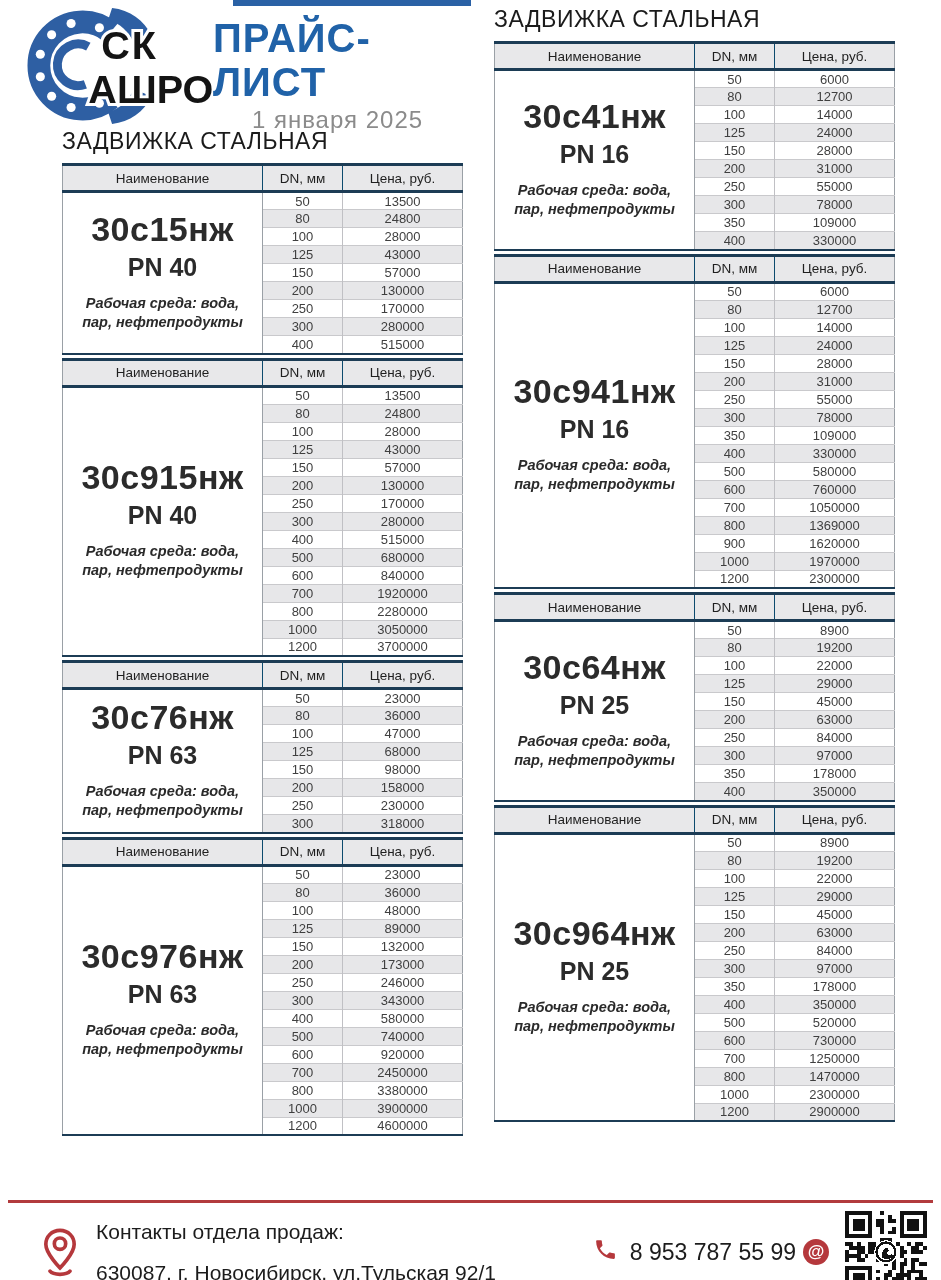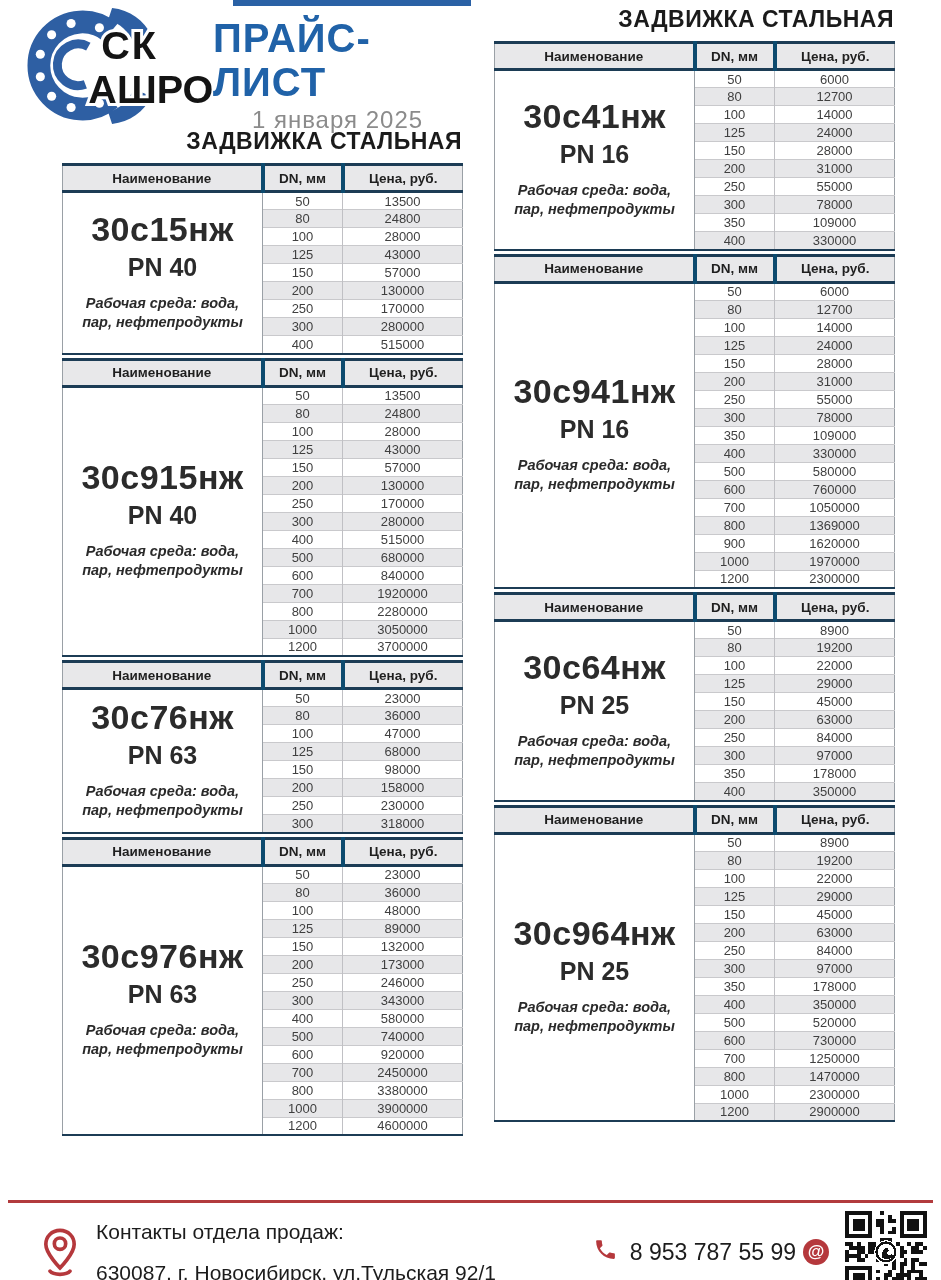--- a/index.html
+++ b/index.html
@@ -16,35 +16,35 @@
   .title-block { flex:1; display:flex; flex-direction:column; align-items:center; justify-content:flex-start; padding-top:12px; }
   .doc-title { font-size:40px; font-weight:bold; color:#2062a8; letter-spacing:1px; line-height:44px; }
   .doc-date { font-size:24px; color:#8b8b8b; margin-top:2px; letter-spacing:1px; }
 
   
   .main { position:absolute; top:0; left:62px; display:flex; gap:32px; }
   .col { width:400px; }
   .col-left { padding-top:128px; }
   .col-right { padding-top:6px; }
   .section-heading {
-    font-size:23px; font-weight:700; letter-spacing:.5px; text-align:right;
+    font-size:23px; font-weight:400; letter-spacing:.5px; text-align:left;
     color:#1b1b1b; margin:0 0 9px 0; line-height:26px;
   }
 
   
   table.price-table {
     width:400px; border-collapse:collapse; table-layout:fixed; margin:0 0 3px 0;
     border-left:1px solid #9aa0a6; border-right:1px solid #9aa0a6;
     border-top:3px solid #1c3c55; border-bottom:2px solid #1c3c55;
   }
   .price-table th {
     background:#e8e8ea; border-bottom:3px solid #1c3c55;
-    font-size:13.5px; font-weight:bold; color:#1f1f1f; height:27px; padding:2px 4px; text-align:center;
+    font-size:13.5px; font-weight:normal; color:#1f1f1f; height:27px; padding:2px 4px; text-align:center;
   }
-  .price-table th + th { border-left:4px solid #0c4a6e; }
+  .price-table th + th { border-left:1px solid #0c4a6e; }
   .price-table td {
     font-size:13px; color:#3f3f3f; text-align:center; height:18px; padding:0 4px;
     border-top:1px solid #c9c9cc; line-height:15px;
   }
   .price-table tbody tr:first-child td { border-top:none; }
   .price-table td.name-cell {
     background:#fff; border-right:1px solid #9aa0a6; vertical-align:middle; padding:4px 8px;
   }
   .price-table td.dn-cell { border-right:1px solid #c0c0c4; }
   .price-table tbody tr:nth-child(even) td.dn-cell,

